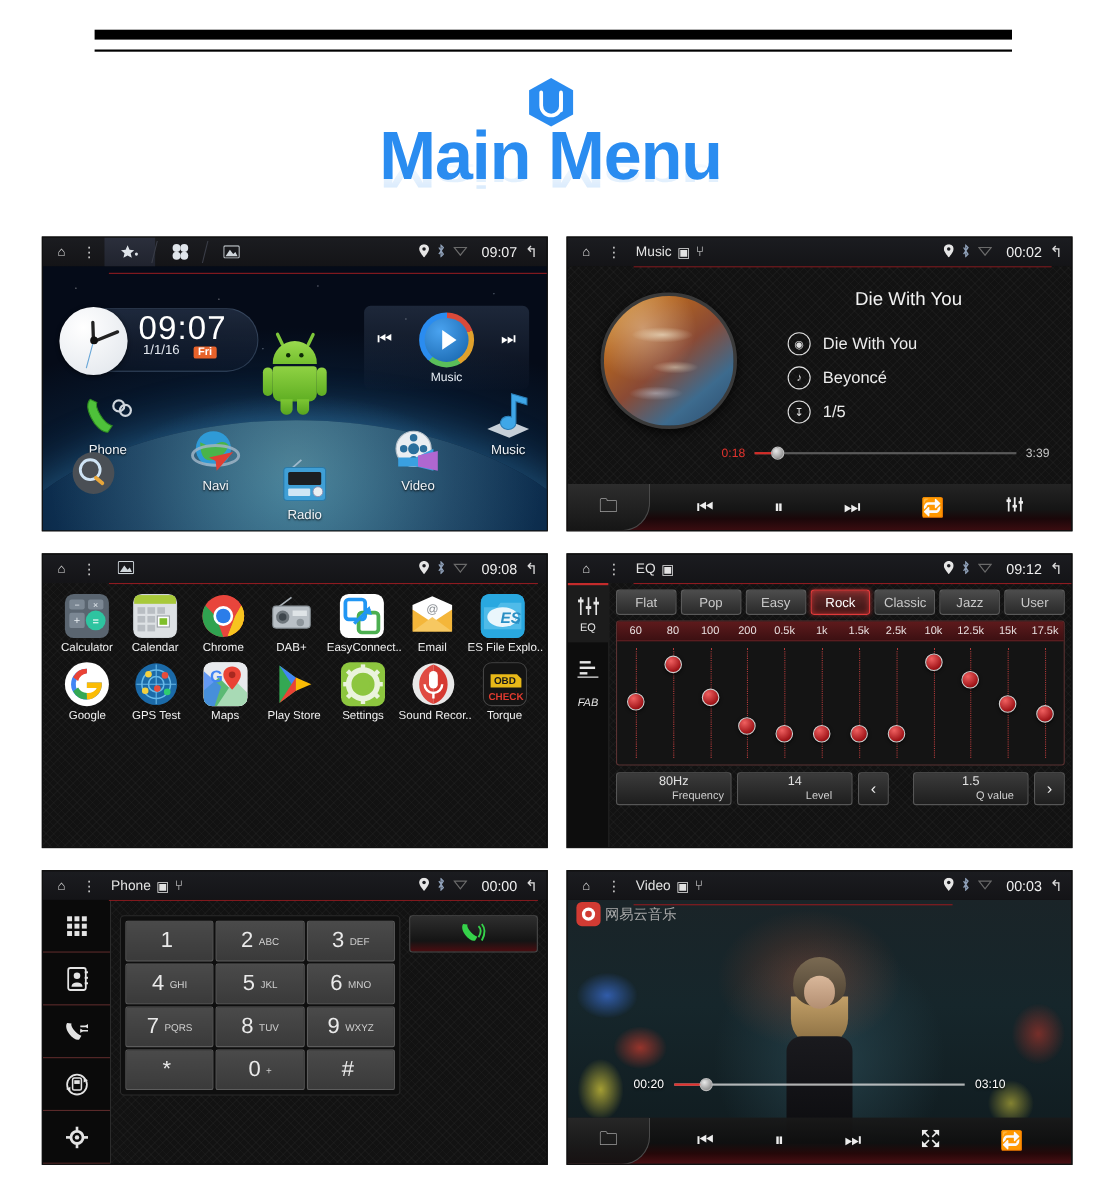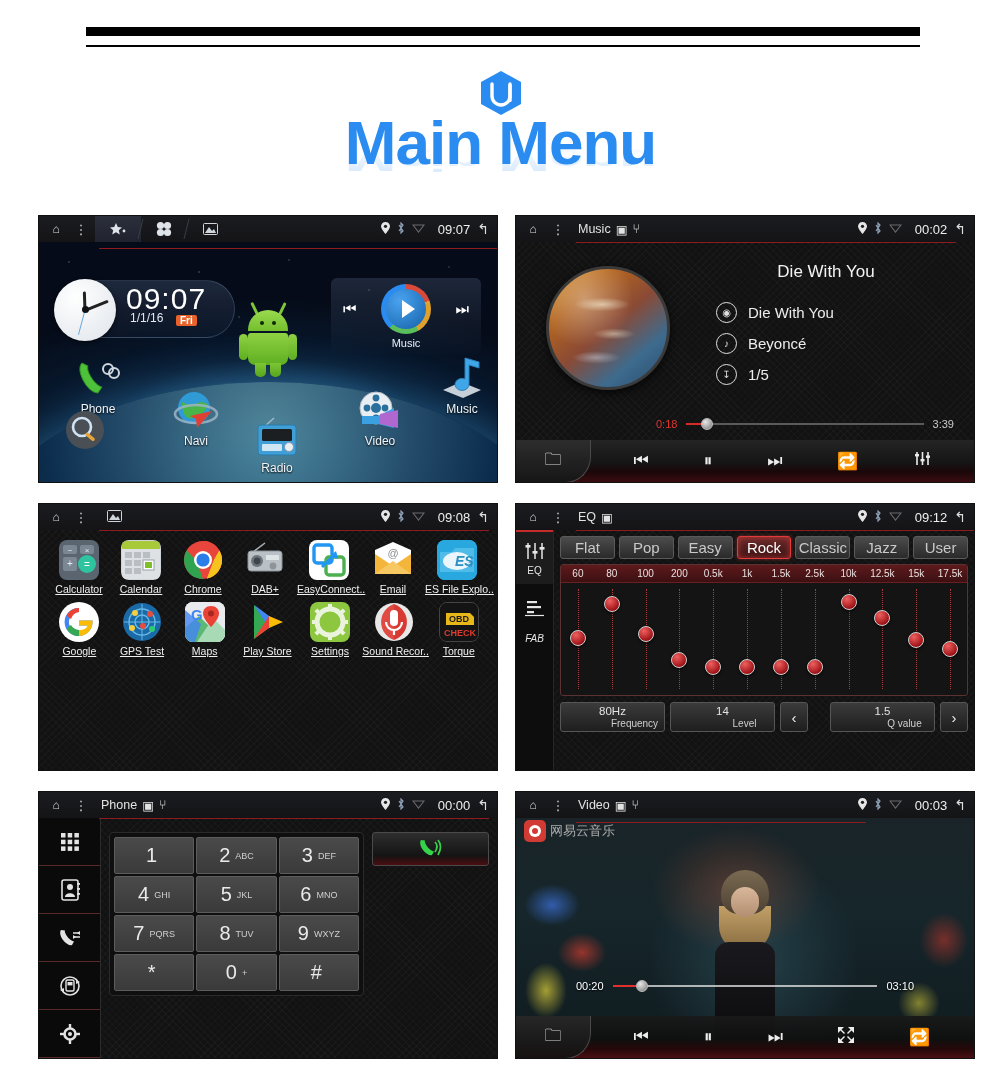--- a/index.html
+++ b/index.html
@@ -184,21 +184,21 @@
     background:
       radial-gradient(ellipse 40px 10px at 45% 30%, rgba(255,255,230,.55), transparent 70%),
       radial-gradient(ellipse 30px 8px at 55% 55%, rgba(255,250,220,.45), transparent 70%),
       radial-gradient(ellipse 35px 9px at 40% 75%, rgba(230,240,255,.40), transparent 70%);
   }
   .track-title { position:absolute; left:175px; top:46px; width:270px; text-align:center;
     color:#f2f2f2; font-size:17px;}
   .meta-row { position:absolute; display:flex; align-items:center; gap:11px; color:#ececec; font-size:15px;}
   .meta-ico { width:21px; height:21px; border:1.6px solid #e0e0e0; border-radius:50%;
     display:flex; align-items:center; justify-content:center; font-size:10px; color:#e0e0e0;}
-  .prog-wrap { position:absolute; left:140px; right:20px; top:190px; display:flex; align-items:center; gap:9px;margin-top:12px;}
+  .prog-wrap { position:absolute; left:140px; right:20px; top:190px; display:flex; align-items:center; gap:9px;}
   .prog-cur { color:#e0332e; font-size:11px;}
   .prog-tot { color:#c8c8c8; font-size:11px;}
   .prog-track { flex:1; height:2px; background:#5a5a5a; position:relative;}
   .prog-fill { position:absolute; left:0; top:0; height:2px; background:#d42b26; }
   .prog-knob { position:absolute; top:-5px; width:12px; height:12px; border-radius:50%;
     background: radial-gradient(circle at 35% 30%, #e8e8e8, #777); border:1px solid #bbb;}
 
   .ctrlbar {
     position:absolute; left:0; right:0; bottom:0; height:42px;
     background: linear-gradient(to bottom, #242424 0%, #151515 55%, #1a0709 75%, #3a0c10 100%);
@@ -212,33 +212,33 @@
   }
   .cb-folder { position:relative; z-index:2; width:74px; text-align:center; color:#d5d5d5; font-size:17px;}
   .cb-btns { flex:1; display:flex; align-items:center; justify-content:space-around; padding:0 16px; z-index:2;}
   .cb-btn { color:#ededed; font-size:17px; }
 
   
   .apps-grid { position:absolute; inset:26px 0 0 0; padding:10px 6px 0 10px; }
   .apps-row { display:flex; }
   .app-cell { width:64px; margin-right:2px; text-align:center; }
   .app-ico { width:40px; height:40px; margin:0 auto 3px; border-radius:8px; position:relative; overflow:hidden;}
-  .app-lbl { color:#efefef; font-size:10.5px; white-space:nowrap;text-decoration:underline; }
+  .app-lbl { color:#efefef; font-size:10.5px; white-space:nowrap; }
 
   
   .eq-side {
     position:absolute; left:0; top:26px; bottom:0; width:38px;
     background:#0d0d0d; border-right:1px solid #262626;
   }
   .eq-side-item { text-align:center; padding-top:9px; color:#e6e6e6; font-size:10px;}
   .eq-side-item.active { background:#1c1c1c; border-top:2px solid #c42b2b; }
   .eq-main { position:absolute; left:38px; right:0; top:26px; bottom:0; padding:6px 6px 0 6px;}
   .preset-row { display:flex; gap:4px; }
   .preset {
-    flex:1; height:23px; border-radius:3px; font-size:15px; color:#c9c9c9;
+    flex:1; height:23px; border-radius:3px; font-size:12px; color:#c9c9c9;
     background: linear-gradient(to bottom,#4c4c4c,#2a2a2a); border:1px solid #5a5a5a;
     display:flex; align-items:center; justify-content:center;
   }
   .preset.active { color:#fff; background: linear-gradient(to bottom,#6a2a2a,#3a1414);
     border:1px solid #e03a3a; box-shadow:0 0 6px rgba(224,58,58,.7) inset, 0 0 4px rgba(224,58,58,.5);}
   .eq-panel { margin-top:5px; height:132px; border:1px solid #5a3232; border-radius:3px;
     background:#141414; position:relative; }
   .freq-header { display:flex; height:18px; background: linear-gradient(to bottom,#5e1a1c,#3c1012);
     align-items:center; border-bottom:1px solid #6a2023;}
   .freq-lbl { flex:1; text-align:center; color:#e8e0e0; font-size:10px;}

